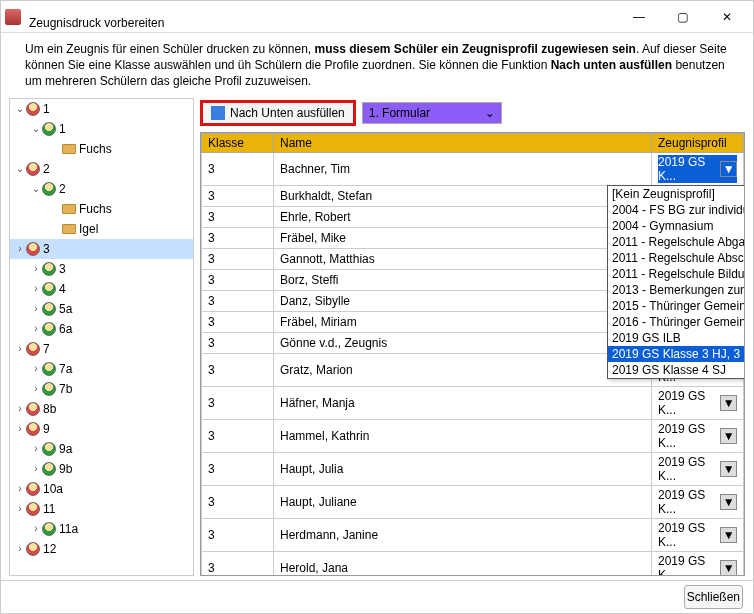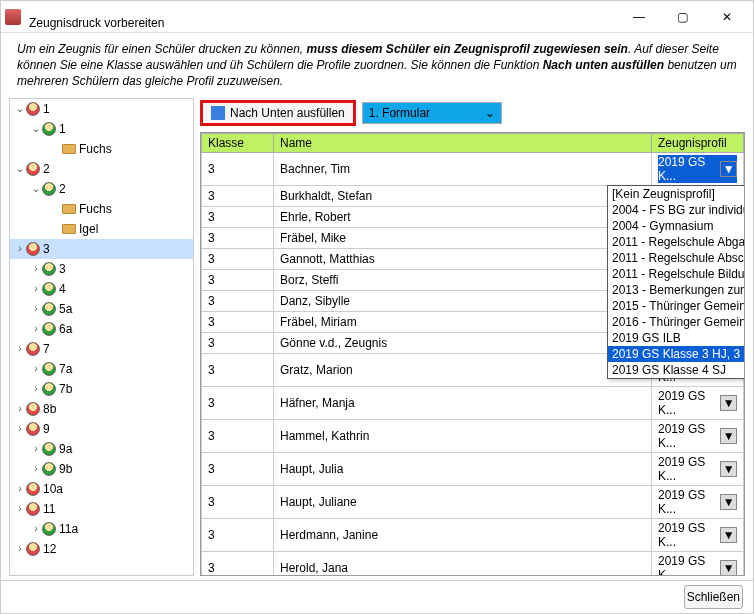--- a/index.html
+++ b/index.html
@@ -1,39 +1,39 @@
 <!DOCTYPE html>
 <html><head>
 <meta charset="utf-8">
 <style>
 * { box-sizing: border-box; margin: 0; padding: 0; font-family: 'Segoe UI', Tahoma, sans-serif; font-size: 12px; }
 body { background: #fff; width: 754px; height: 614px; overflow: hidden; display: flex; flex-direction: column; border: 1px solid #ccc; }
 .titlebar { height: 32px; display: flex; align-items: center; padding: 0 4px; border-bottom: 1px solid #ddd; }
 .titlebar .app-icon { width: 16px; height: 16px; background: linear-gradient(#d66,#a33); border-radius: 2px; margin-right: 8px; }
 .titlebar .title { flex: 1; margin-top: 12px; }
 .titlebar .win-btn { width: 44px; height: 30px; display: flex; align-items: center; justify-content: center; cursor: pointer; }
-.instr { padding: 8px 16px 4px; line-height: 1.35; font-style: italic; }
+.instr { padding: 8px 24px 4px; line-height: 1.35; }
 .content { flex: 1; display: flex; overflow: hidden; padding: 4px 8px; }
 .tree { width: 185px; border: 1px solid #ccc; overflow: auto; background: #fff; }
 .tree-item { display: flex; align-items: center; height: 20px; padding-left: 4px; cursor: pointer; white-space: nowrap; }
 .tree-item.selected { background: #c8e0ff; }
 .chev { width: 12px; text-align: center; color: #555; font-size: 10px; }
 .indent1 { padding-left: 20px; }
 .indent2 { padding-left: 40px; }
 .folder-icon { display:inline-block; width:14px; height:10px; background:#e6b257; border-radius:1px; border:1px solid #b88a2f; margin-right:3px;}
 .node-icon { display:inline-block; width:14px; height:14px; background: radial-gradient(circle at 50% 35%, #ffe0a0 40%, #2a9c3a 42%); border-radius:50%; border:1px solid #666; margin-right:3px; }
 .node-icon.red { background: radial-gradient(circle at 50% 35%, #ffe0a0 40%, #d44 42%); }
 .right { flex: 1; display: flex; flex-direction: column; margin-left: 6px; position: relative; }
 .toolbar { display: flex; gap: 6px; align-items: center; padding: 2px 0 6px; }
 .btn-fill { border: 3px solid #d11; padding: 3px 8px; background: #f5f5f5; cursor: pointer; display: flex; align-items: center; gap: 5px; }
 .btn-fill .ic { width:14px; height:14px; background:#3a7fe0; display:inline-block; }
-.formular { border: 1px solid #aaa; padding: 3px 6px; width: 140px; display: flex; justify-content: space-between; align-items: flex-start; cursor: pointer; background:#0ea5e9; }
+.formular { border: 1px solid #aaa; padding: 3px 6px; width: 140px; display: flex; justify-content: space-between; align-items: flex-start; cursor: pointer; background:#8b5cf6; }
 .grid { border: 1px solid #999; flex: 1; overflow: auto; position: relative; }
 .grid table { width: 100%; border-collapse: collapse; }
-.grid th { background: #bef264; border: 1px solid #aaa; text-align: left; padding: 2px 6px; font-weight: normal; position: sticky; top:0; }
+.grid th { background: #eab308; border: 1px solid #aaa; text-align: left; padding: 2px 6px; font-weight: normal; position: sticky; top:0; }
 .grid td { border: 1px solid #ccc; padding: 2px 6px; height: 21px; }
 .col-klasse { width: 72px; }
 .col-name { }
 .col-profil { width: 92px; }
 .cell-profil { display: flex; align-items: center; justify-content: space-between; }
 .cell-profil.active { background: #0a5fd6; color: #fff; }
 .cell-profil.active select, .cell-profil.active .ddbtn { background:#0a5fd6; color:#fff;}
 .ddbtn { width: 18px; text-align: center; background:#ddd; border:1px solid #888; }
 .dropdown { position: absolute; left: 406px; top: 52px; width: 332px; border: 1px solid #555; background: #fff; z-index: 50; box-shadow: 2px 2px 4px rgba(0,0,0,.2); }
 .dropdown div { padding: 1px 4px; cursor: pointer; white-space: nowrap; overflow: hidden; text-overflow: ellipsis; }

